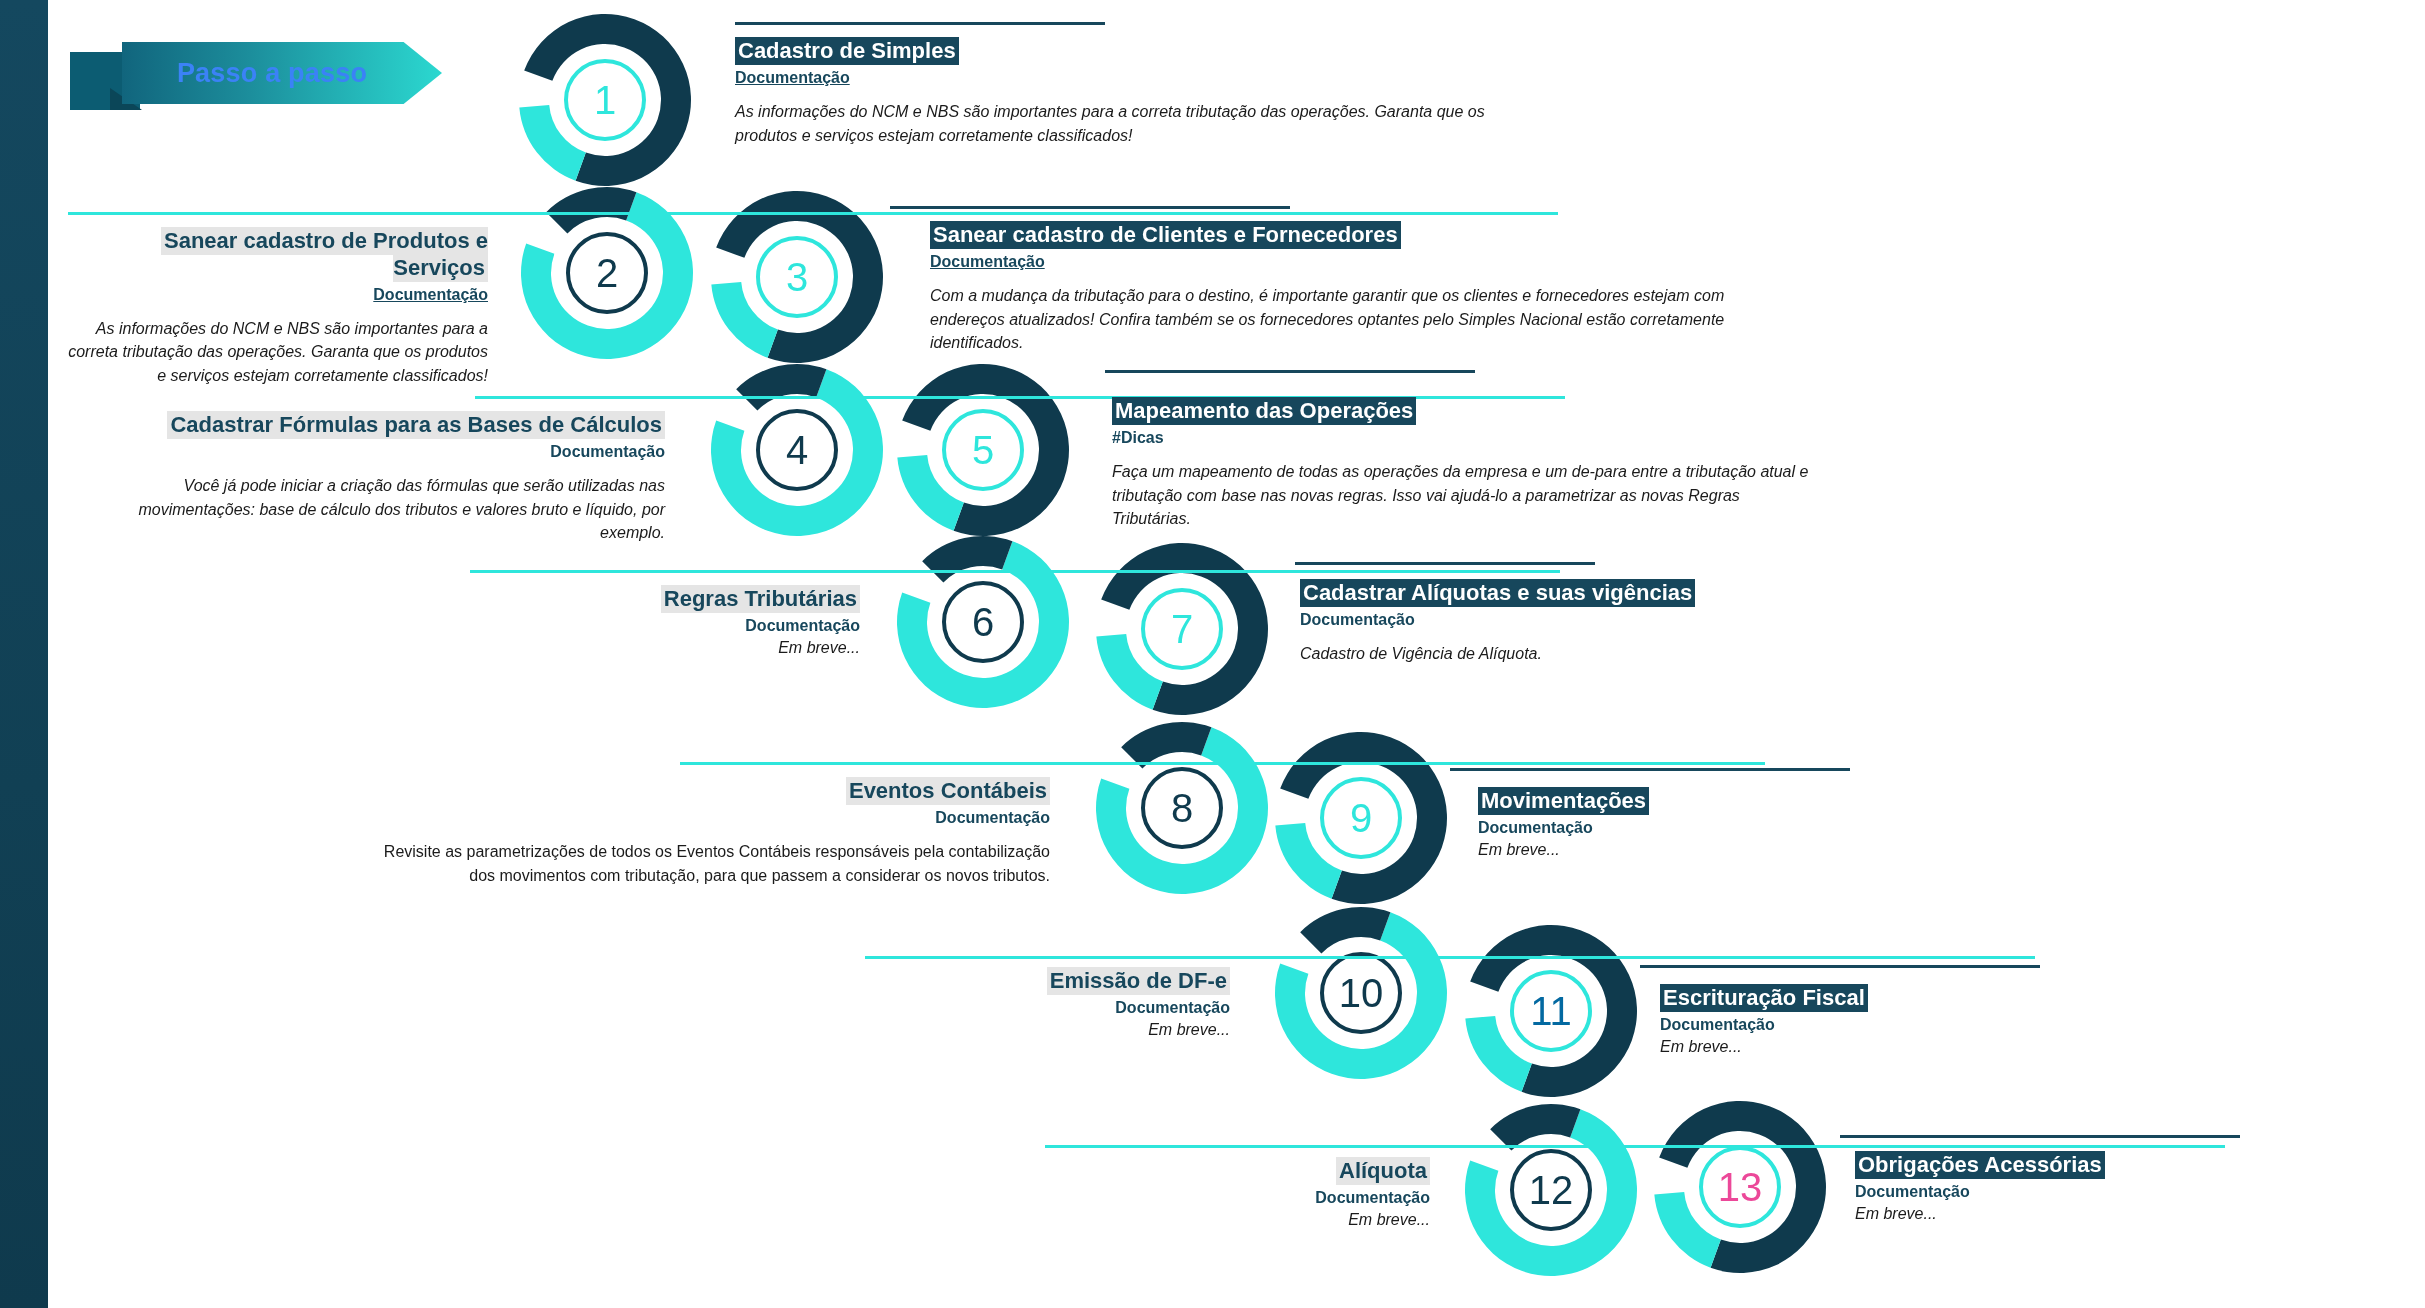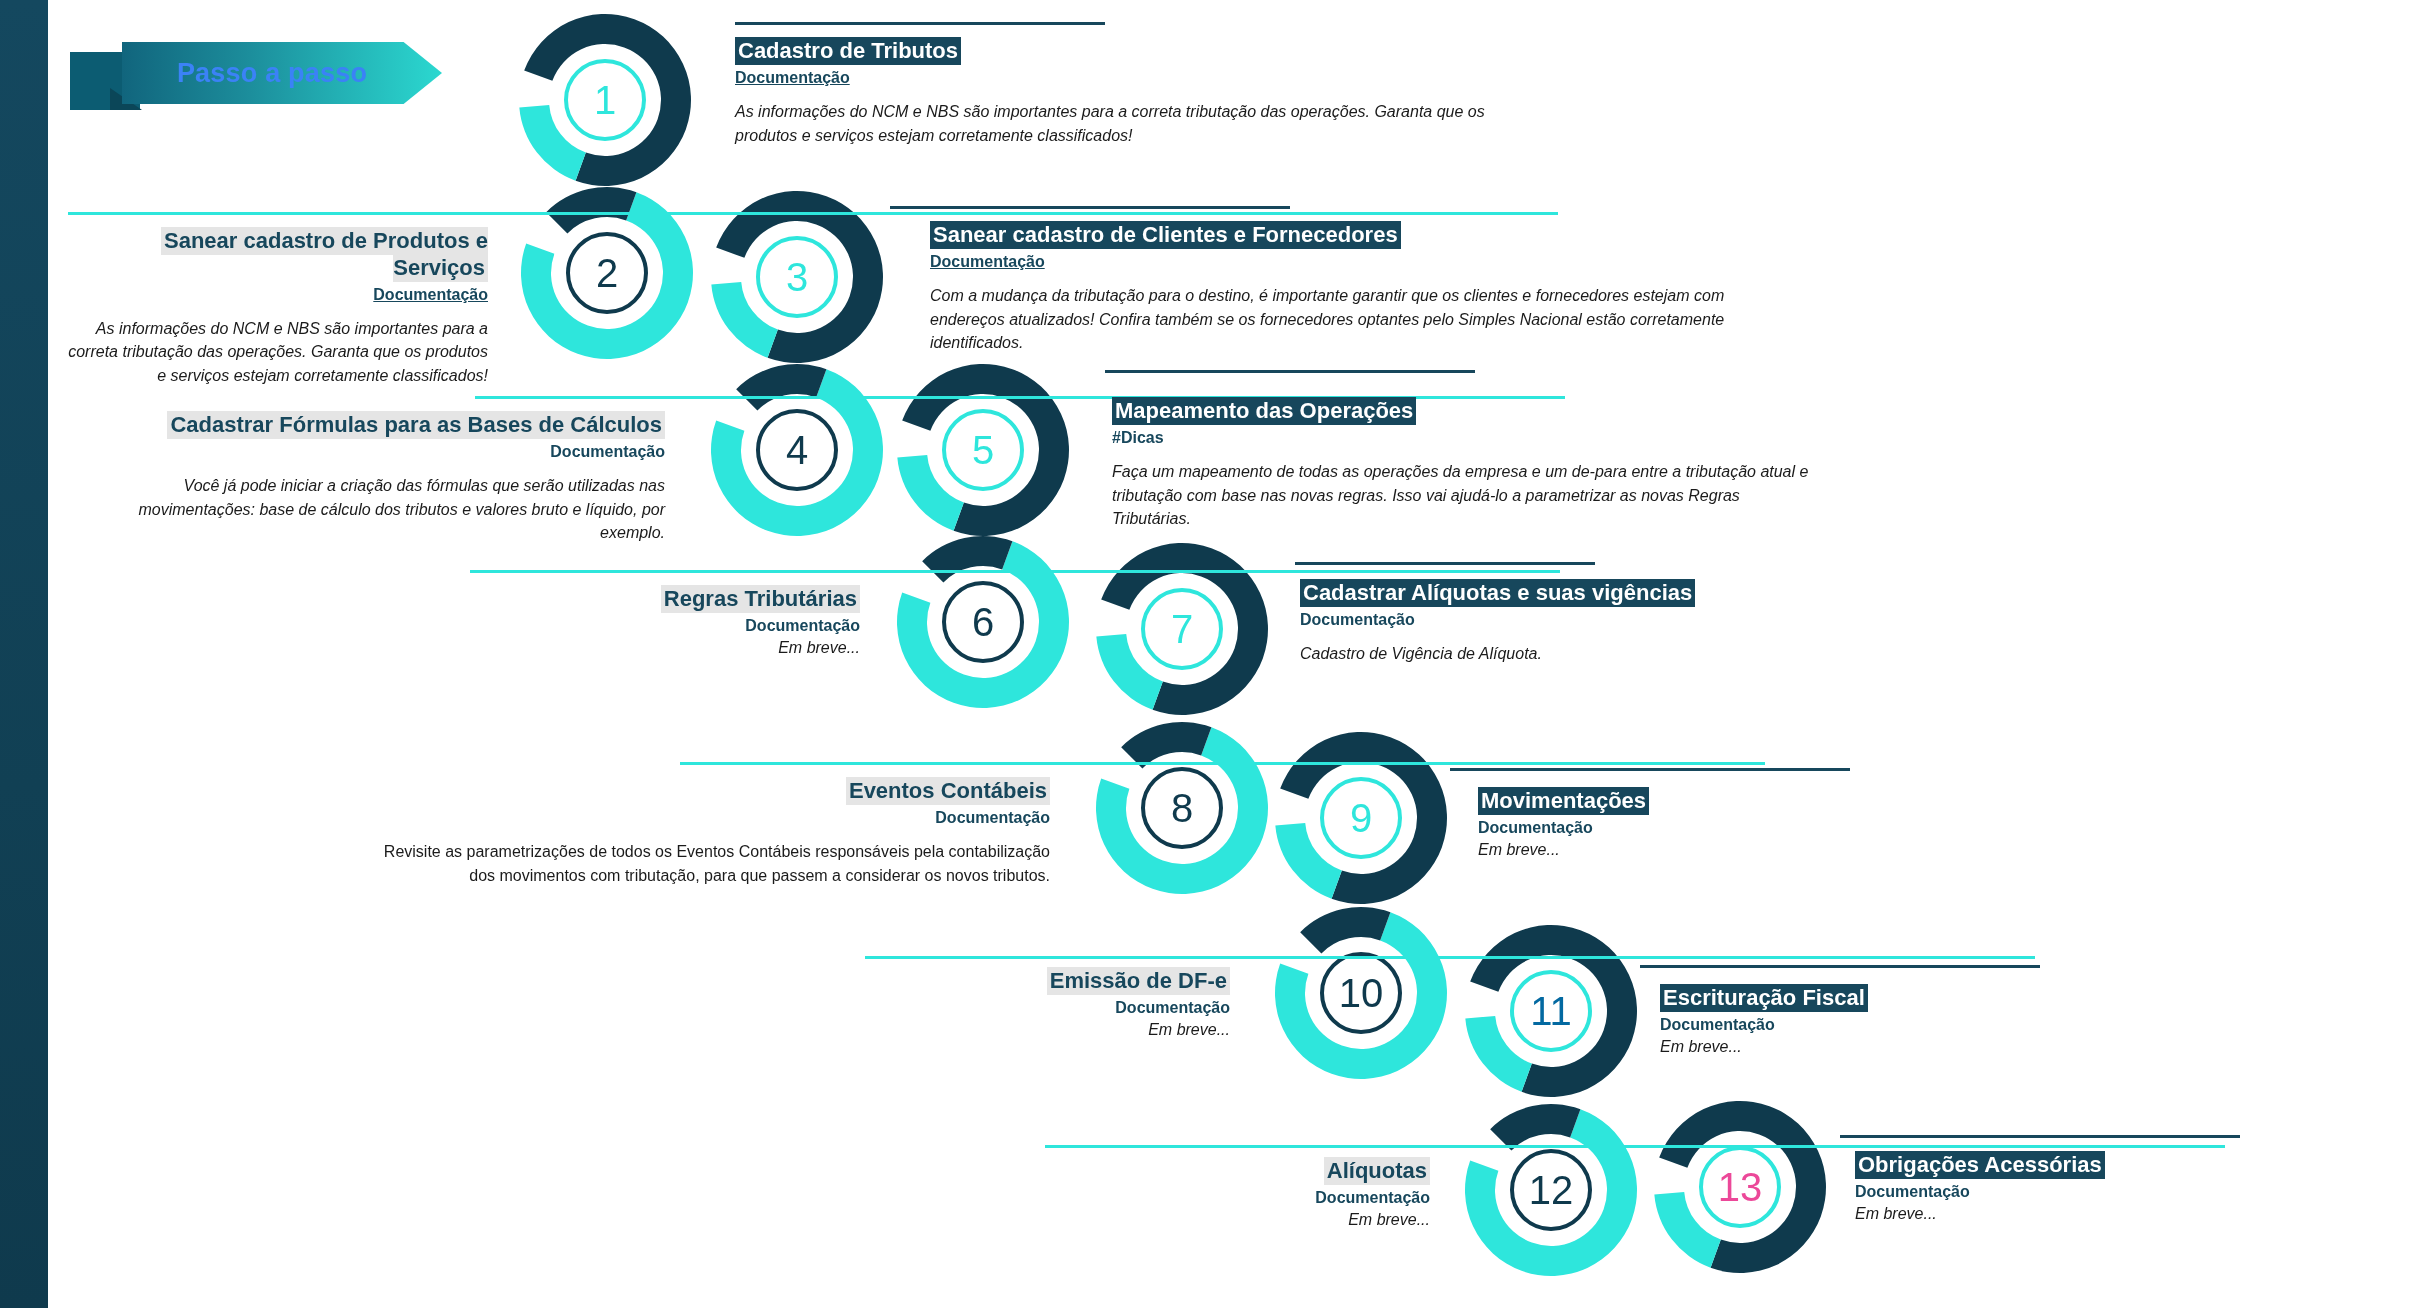--- a/index.html
+++ b/index.html
@@ -98,21 +98,21 @@
       <div class="inner" style="left: 1141px; top: 767px; width: 82px; height: 82px; border: 4px solid rgb(15, 58, 77); color: rgb(15, 58, 77); background: rgb(255, 255, 255);">8</div>
       <div class="inner" style="left: 1320px; top: 777px; width: 82px; height: 82px; border: 4px solid rgb(46, 230, 220); color: rgb(46, 230, 220); background: rgb(255, 255, 255);">9</div>
       <div class="inner" style="left: 1320px; top: 952px; width: 82px; height: 82px; border: 4px solid rgb(15, 58, 77); color: rgb(15, 58, 77); background: rgb(255, 255, 255);">10</div>
       <div class="inner" style="left: 1510px; top: 970px; width: 82px; height: 82px; border: 4px solid rgb(46, 230, 220); color: #0369a1; background: rgb(255, 255, 255);">11</div>
       <div class="inner" style="left: 1510px; top: 1149px; width: 82px; height: 82px; border: 4px solid rgb(15, 58, 77); color: rgb(15, 58, 77); background: rgb(255, 255, 255);">12</div>
       <div class="inner" style="left: 1699px; top: 1146px; width: 82px; height: 82px; border: 4px solid rgb(46, 230, 220); color: #ec4899; background: rgb(255, 255, 255);">13</div>
     </div>
   <div id="text-layer">
       <div class="rule dark" style="left: 735px; top: 22px; width: 370px;"></div>
       <div class="block ta-l" style="left: 735px; top: 38px; width: 760px;">
-        <div><span class="title dark-hl">Cadastro de Tributos</span></div>
+        <div><span class="title dark-hl">Cadastro de Simples</span></div>
         <div class="doc ul">Documentação</div>
         <div class="body it" style="margin-top: 12px;">As informações do NCM e NBS são importantes para a correta tributação das operações. Garanta que os produtos e serviços estejam corretamente classificados!</div>
       </div>
       <div class="rule cyan" style="left: 68px; top: 212px; width: 1490px;"></div>
       <div class="block ta-r" style="left: 68px; top: 228px; width: 420px;">
         <div><span class="title cyan-hl">Sanear cadastro de Produtos e Serviços</span></div>
         <div class="doc ul">Documentação</div>
         <div class="body it" style="margin-top: 12px;">As informações do NCM e NBS são importantes para a correta tributação das operações. Garanta que os produtos e serviços estejam corretamente classificados!</div>
       </div>
       <div class="rule dark" style="left: 890px; top: 206px; width: 400px;"></div>
@@ -164,21 +164,21 @@
         <div class="body it" style="margin-top: 0px;">Em breve...</div>
       </div>
       <div class="rule dark" style="left: 1640px; top: 965px; width: 400px;"></div>
       <div class="block ta-l" style="left: 1660px; top: 985px; width: 560px;">
         <div><span class="title dark-hl">Escrituração Fiscal</span></div>
         <div class="doc">Documentação</div>
         <div class="body it" style="margin-top: 0px;">Em breve...</div>
       </div>
       <div class="rule cyan" style="left: 1045px; top: 1145px; width: 1180px;"></div>
       <div class="block ta-r" style="left: 1080px; top: 1158px; width: 350px;">
-        <div><span class="title cyan-hl">Alíquotas</span></div>
+        <div><span class="title cyan-hl">Alíquota</span></div>
         <div class="doc">Documentação</div>
         <div class="body it" style="margin-top: 0px;">Em breve...</div>
       </div>
       <div class="rule dark" style="left: 1840px; top: 1135px; width: 400px;"></div>
       <div class="block ta-l" style="left: 1855px; top: 1152px; width: 560px;">
         <div><span class="title dark-hl">Obrigações Acessórias</span></div>
         <div class="doc">Documentação</div>
         <div class="body it" style="margin-top: 0px;">Em breve...</div>
       </div>
     </div>

